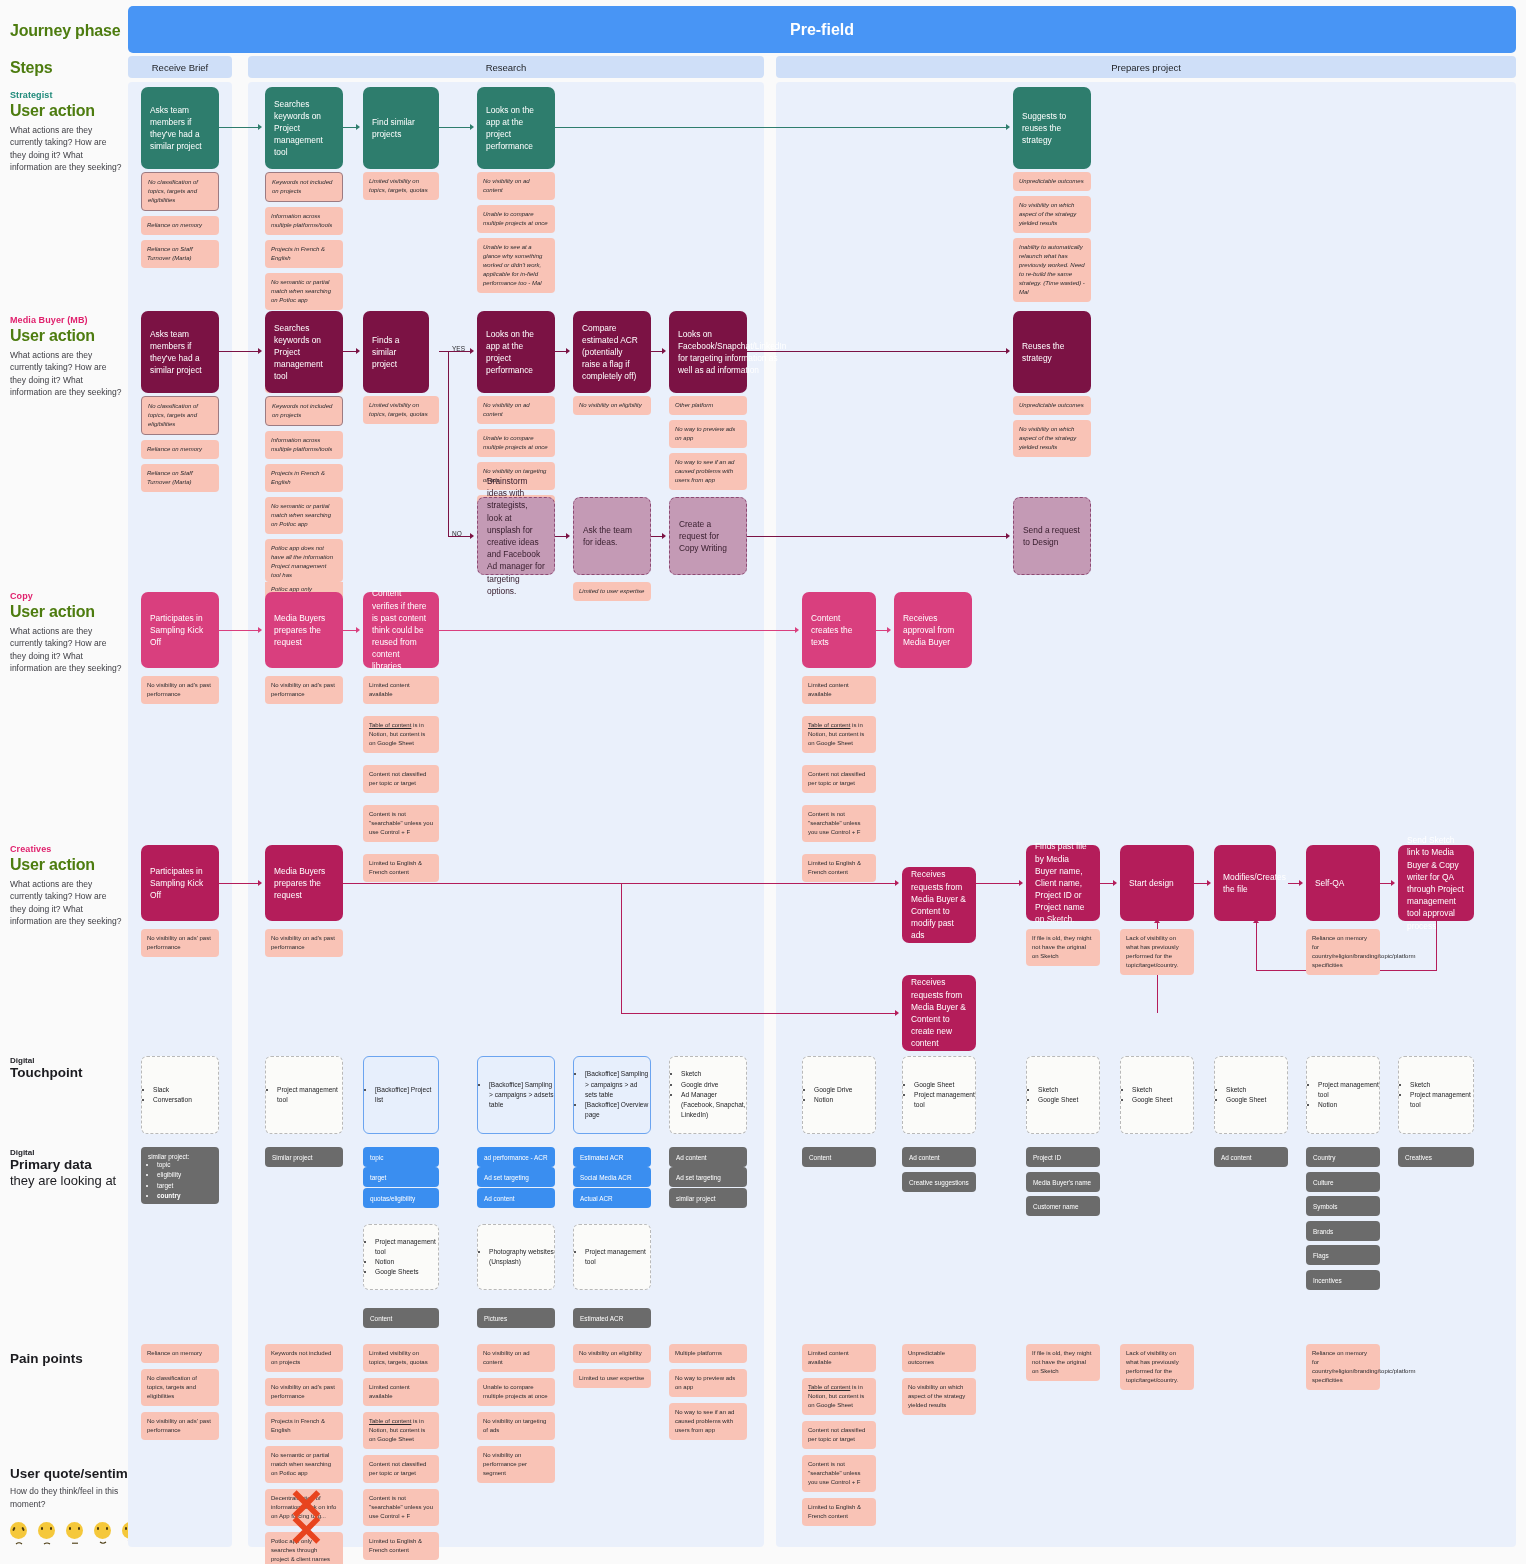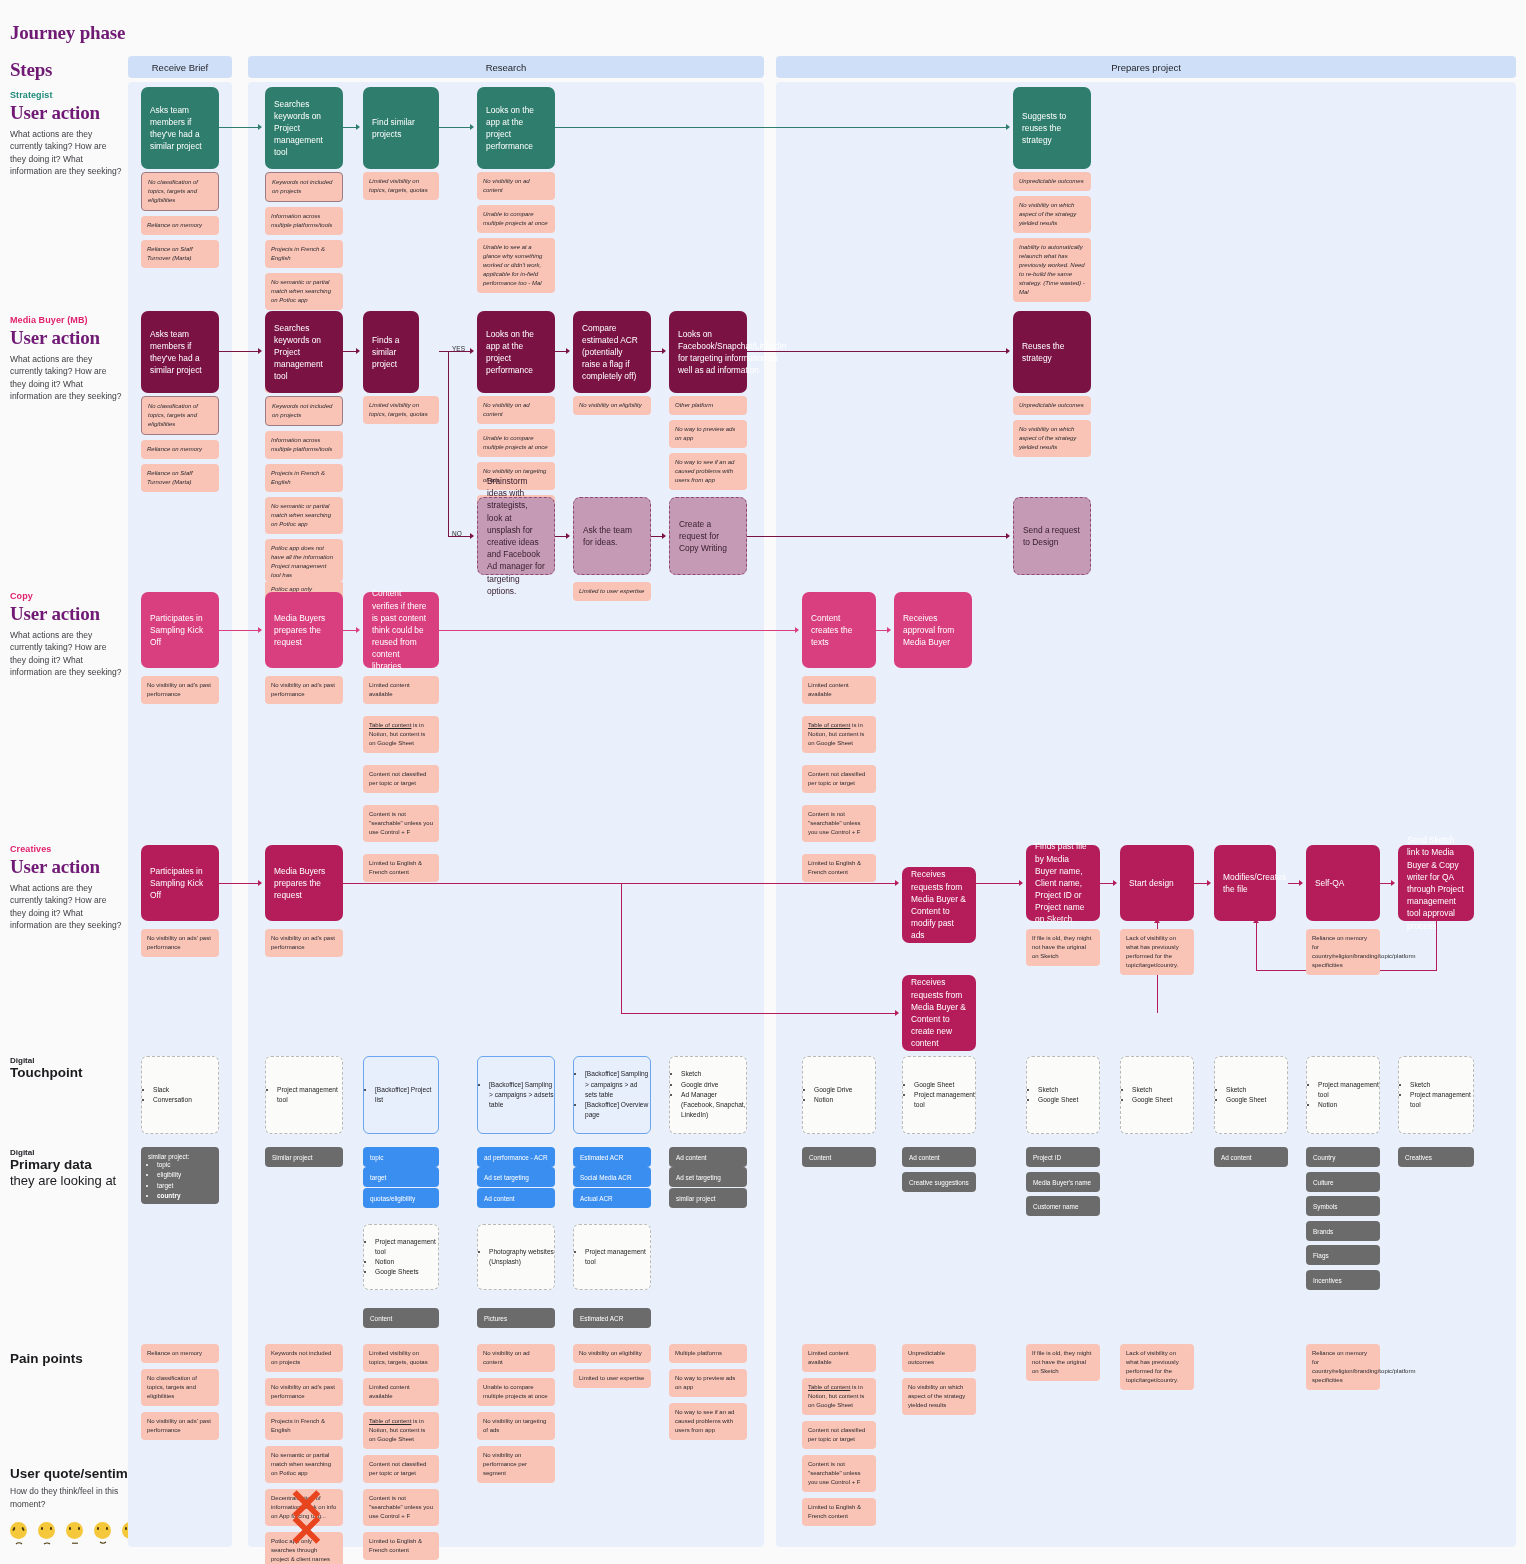--- a/index.html
+++ b/index.html
@@ -7,21 +7,21 @@
     width: 1526px; height: 1564px;
     background: #fafafa;
     font-family: "Liberation Sans", sans-serif;
     position: relative;
     overflow: hidden;
   }
   .canvas { position: absolute; inset: 0; }
   .abs { position: absolute; }
 
   
-  .rail-label-big { font-size: 19px; font-weight: bold; color: #701a75; letter-spacing: -.2px; font-family: Liberation Serif, serif; }
+  .rail-label-big { font-size: 16px; font-weight: bold; color: #4d7c0f; letter-spacing: -.2px; }
   .rail-role { font-size: 9px; font-weight: bold; letter-spacing: .1px; margin-bottom: 2px; }
   .rail-sub { font-size: 8.5px; color: #3d3d43; line-height: 1.45; margin-top: 4px; width: 112px; }
   .rail-kicker { font-size: 8px; font-weight: bold; color: #25252a; }
   .rail-title2 { font-size: 13.5px; font-weight: bold; color: #1b1b1f; line-height: 1.2; }
 
   
   .phase-band {
     background: #4895f5; color: #fff; border-radius: 5px;
     display: flex; align-items: center; justify-content: center;
     font-size: 16px; font-weight: bold;
@@ -202,20 +202,21 @@
             <i></i>
             <i></i>
           </div>
         <div class="mouth"><svg width="9" height="5" viewBox="0 0 9 5">
               <path d="M0.7 0.8 Q4.5 5 8.3 0.8 Z" fill="#4a3a10"></path>
             </svg></div>
       </div>
     </div>
   </div>
 
+  <div class="abs phase-band" style="left:128px;top:6px;width:1388px;height:47px;">Pre-field</div>
 
   <div class="abs lane-bg" style="left:128px;top:82px;width:104px;height:1465px;"></div>
   <div class="abs lane-bg" style="left:248px;top:82px;width:516px;height:1465px;"></div>
   <div class="abs lane-bg" style="left:776px;top:82px;width:740px;height:1465px;"></div>
 
   <div class="abs col-band" style="left:128px;top:56px;width:104px;height:22px;">Receive Brief</div>
   <div class="abs col-band" style="left:248px;top:56px;width:516px;height:22px;">Research</div>
   <div class="abs col-band" style="left:776px;top:56px;width:740px;height:22px;">Prepares project</div>
 
   <div class="abs card strategist" style="left:141px;top:87px;width:78px;height:82px;">Asks team members if they've had a similar project</div>
@@ -255,21 +256,21 @@
     <div class="pain">Unable to see at a glance why something worked or didn't work, applicable for in-field performance too - Mal</div>
   </div>
   <div class="abs" style="left:1013px;top:172px;width:78px;">
     <div class="pain" style="margin-bottom:5px">Unpredictable outcomes</div>
     <div class="pain" style="margin-bottom:5px">No visibility on which aspect of the strategy yielded results</div>
     <div class="pain">Inability to automatically relaunch what has previously worked. Need to re-build the same strategy. (Time wasted) - Mal</div>
   </div>
 
   <div class="abs card mediabuyer" style="left:141px;top:311px;width:78px;height:82px;">Asks team members if they've had a similar project</div>
   <div class="abs card mediabuyer" style="left:265px;top:311px;width:78px;height:82px;">Searches keywords on Project management tool</div>
-  <div class="abs card mediabuyer" style="left:363px;top:311px;width:56px;height:82px;">Finds a similar project</div>
+  <div class="abs card mediabuyer" style="left:363px;top:311px;width:66px;height:82px;">Finds a similar project</div>
   <div class="abs card mediabuyer" style="left:477px;top:311px;width:78px;height:82px;">Looks on the app at the project performance</div>
   <div class="abs card mediabuyer" style="left:573px;top:311px;width:78px;height:82px;">Compare estimated ACR (potentially raise a flag if completely off)</div>
   <div class="abs card mediabuyer" style="left:669px;top:311px;width:78px;height:82px;">Looks on Facebook/Snapchat/LinkedIn for targeting information as well as ad information</div>
   <div class="abs card mediabuyer" style="left:1013px;top:311px;width:78px;height:82px;">Reuses the strategy</div>
 
   <div class="conn mb" style="left:219px;top:351px;width:41px;"></div>
   <div class="arrow mb" style="left:258px;top:348px;"></div>
   <div class="conn mb" style="left:343px;top:351px;width:15px;"></div>
   <div class="arrow mb" style="left:356px;top:348px;"></div>
 

